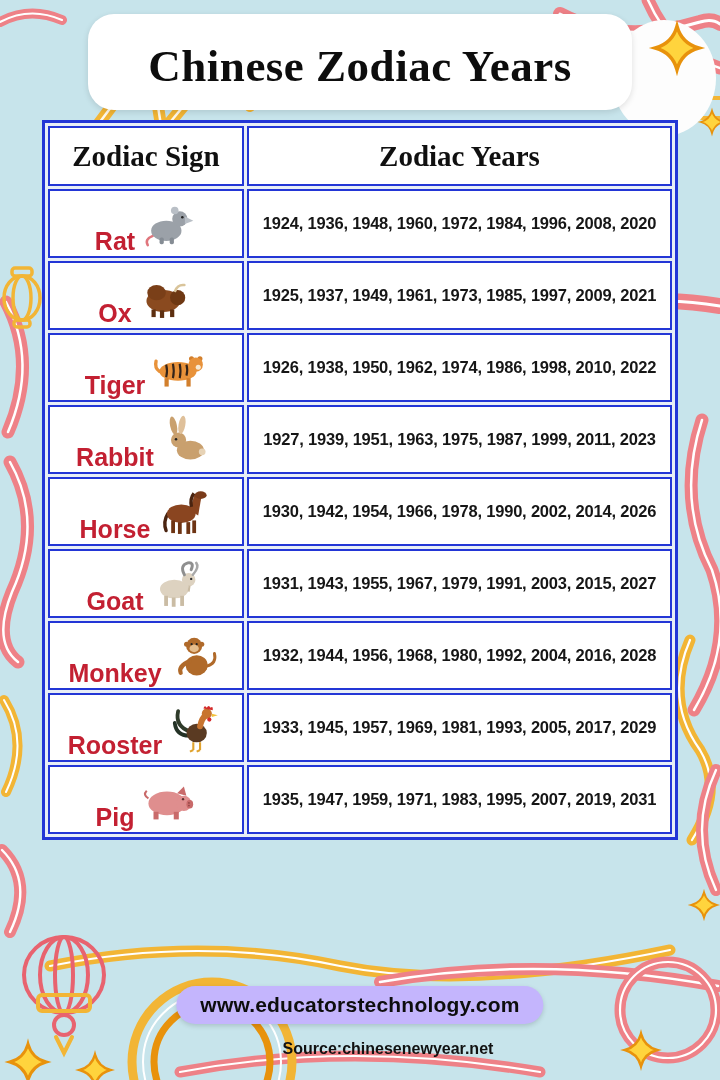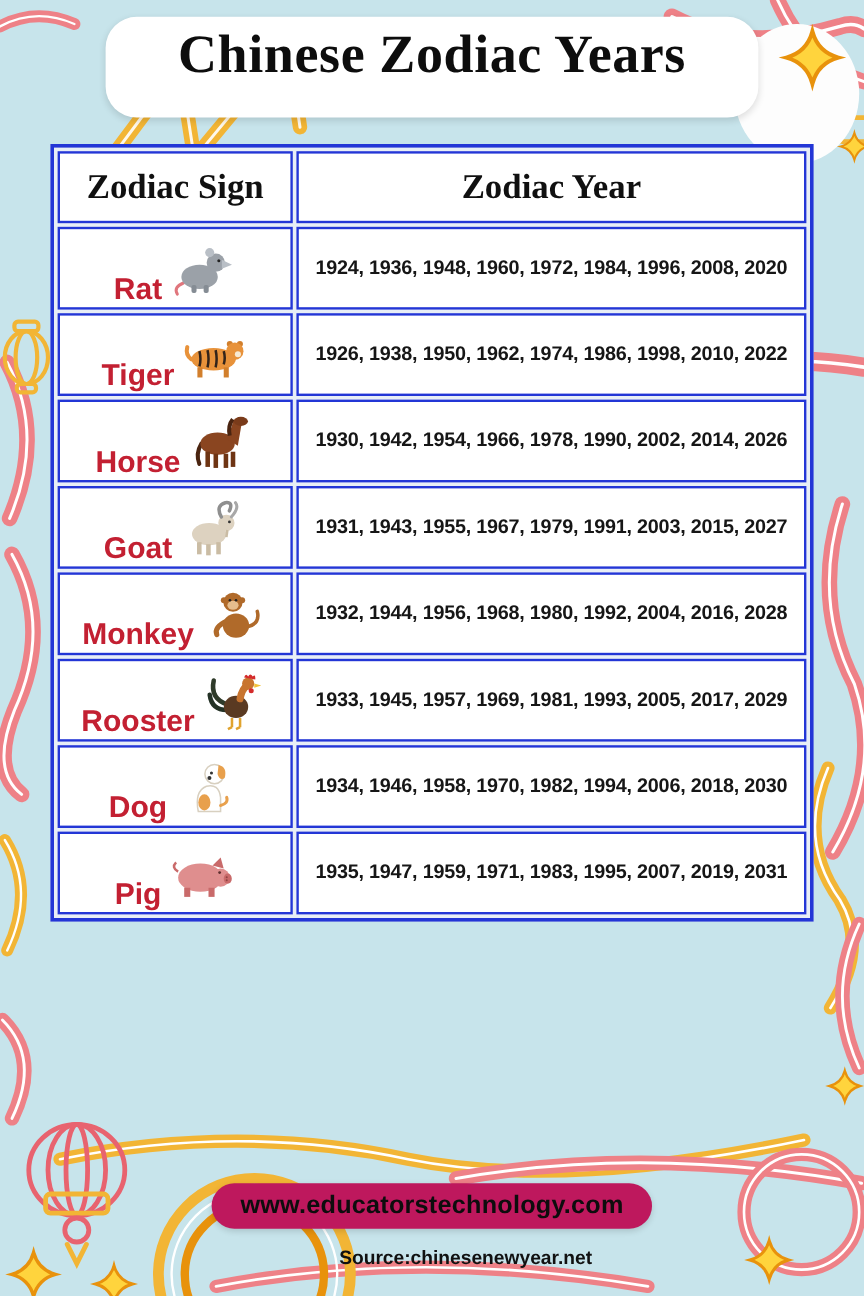--- a/index.html
+++ b/index.html
@@ -4,23 +4,23 @@
 <style>
   html,body{margin:0;padding:0;}
   body{
     width:720px;height:1080px;position:relative;overflow:hidden;
     background:#c7e4eb;
     font-family:"Liberation Sans","DejaVu Sans",sans-serif;
   }
   .bg-svg{position:absolute;left:0;top:0;width:720px;height:1080px;}
 
   .title-box{
-    position:absolute;left:88px;top:14px;width:544px;height:84px;
+    position:absolute;left:88px;top:14px;width:544px;height:96px;
     background:#ffffff;border-radius:26px;
-    display:flex;align-items:flex-end;justify-content:center;
+    display:flex;align-items:flex-start;justify-content:center;
     box-shadow:0 2px 6px rgba(0,0,0,.12);
   }
   .title{
     font-family:"Liberation Serif","DejaVu Serif",serif;
     font-weight:700;font-size:45px;line-height:1;color:#0d0d0d;letter-spacing:.5px;
   }
 
   table.zodiac-table{
     position:absolute;left:42px;top:120px;width:636px;
     border-collapse:separate;border-spacing:3px;
@@ -40,21 +40,21 @@
   }
   .animal-icon{display:inline-block;width:58px;height:54px;}
   .animal-icon svg{width:58px;height:54px;display:block;}
   td.years-cell{
     font-weight:700;font-size:16.5px;line-height:1.4;color:#161616;
     text-align:center;padding:2px 12px;letter-spacing:-0.2px;
   }
 
   .footer-pill{
     position:absolute;left:50%;top:986px;transform:translateX(-50%);
-    background:#be185d;border-radius:22px;padding:7px 24px;
+    background:#c4b5fd;border-radius:22px;padding:7px 24px;
     box-shadow:0 2px 5px rgba(0,0,0,.15);white-space:nowrap;
   }
   .footer-pill span{font-weight:700;font-size:21px;color:#0d0d0d;letter-spacing:.2px;}
   .source-text{
     position:absolute;left:0;top:1040px;width:100%;text-align:center;
     font-weight:700;font-size:16px;color:#111;margin-left:28px;
   }
 </style>
 </head>
 <body>
@@ -140,21 +140,21 @@
 </svg>
 
 <div class="title-box">
   <h1 class="title">Chinese Zodiac Years</h1>
 </div>
 
 <table class="zodiac-table">
   <thead>
     <tr>
       <th class="col-sign">Zodiac Sign</th>
-      <th>Zodiac Year</th>
+      <th>Zodiac Years</th>
     </tr>
   </thead>
   <tbody id="table-body">
       <tr>
         <td class="sign-cell">
           <div class="sign-wrap">
             <span class="sign-label">Rat</span>
             <span class="animal-icon">
               <svg viewBox="0 0 64 64">
                 <path d="M14 46 Q4 50 8 57" stroke="#e0767d" stroke-width="3" fill="none" stroke-linecap="round"></path>
@@ -163,20 +163,39 @@
                 <rect x="34" y="48" width="5" height="8" rx="2" fill="#858c94"></rect>
                 <circle cx="46" cy="26" r="9" fill="#9ba1a8"></circle>
                 <path d="M52 23 L62 28 L52 32 Z" fill="#b9bfc6"></path>
                 <circle cx="40" cy="16" r="4.5" fill="#b9bfc6"></circle>
                 <circle cx="49" cy="24" r="1.5" fill="#222"></circle>
               </svg>
             </span>
           </div>
         </td>
         <td class="years-cell">1924, 1936, 1948, 1960, 1972, 1984, 1996, 2008, 2020</td>
+      </tr>
+      <tr>
+        <td class="sign-cell">
+          <div class="sign-wrap">
+            <span class="sign-label">Ox</span>
+            <span class="animal-icon">
+              <svg viewBox="0 0 64 64">
+                <ellipse cx="30" cy="38" rx="20" ry="13" fill="#8a4a1f"></ellipse>
+                <ellipse cx="22" cy="28" rx="11" ry="9" fill="#7a3f18"></ellipse>
+                <circle cx="47" cy="34" r="9" fill="#6e3813"></circle>
+                <path d="M44 26 Q47 18 55 19" stroke="#d9c49a" stroke-width="3" fill="none" stroke-linecap="round"></path>
+                <rect x="16" y="48" width="5" height="9" fill="#5d2f10"></rect>
+                <rect x="26" y="49" width="5" height="9" fill="#5d2f10"></rect>
+                <rect x="38" y="48" width="5" height="9" fill="#5d2f10"></rect>
+              </svg>
+            </span>
+          </div>
+        </td>
+        <td class="years-cell">1925, 1937, 1949, 1961, 1973, 1985, 1997, 2009, 2021</td>
       </tr>
       <tr>
         <td class="sign-cell">
           <div class="sign-wrap">
             <span class="sign-label">Tiger</span>
             <span class="animal-icon">
               <svg viewBox="0 0 64 64">
                 <path d="M10 36 Q4 32 6 24" stroke="#e8923a" stroke-width="4" fill="none" stroke-linecap="round"></path>
                 <ellipse cx="32" cy="36" rx="22" ry="11" fill="#e8923a"></ellipse>
                 <rect x="16" y="44" width="5" height="10" fill="#d27f2c"></rect>
@@ -188,20 +207,38 @@
                 <path d="M18 28 q2 8 0 15 M26 27 q2 9 0 17 M34 27 q2 9 0 17 M42 28 q2 7 0 13" stroke="#33241a" stroke-width="2.5" fill="none"></path>
               </svg>
             </span>
           </div>
         </td>
         <td class="years-cell">1926, 1938, 1950, 1962, 1974, 1986, 1998, 2010, 2022</td>
       </tr>
       <tr>
         <td class="sign-cell">
           <div class="sign-wrap">
+            <span class="sign-label">Rabbit</span>
+            <span class="animal-icon">
+              <svg viewBox="0 0 64 64">
+                <ellipse cx="36" cy="44" rx="16" ry="11" fill="#c9a06e"></ellipse>
+                <circle cx="50" cy="46" r="4" fill="#e7d3b6"></circle>
+                <circle cx="22" cy="32" r="9" fill="#c9a06e"></circle>
+                <ellipse cx="16" cy="15" rx="4" ry="11" fill="#c9a06e" transform="rotate(-12 16 15)"></ellipse>
+                <ellipse cx="26" cy="14" rx="4" ry="11" fill="#dfc09a" transform="rotate(10 26 14)"></ellipse>
+                <circle cx="19" cy="31" r="1.5" fill="#222"></circle>
+              </svg>
+            </span>
+          </div>
+        </td>
+        <td class="years-cell">1927, 1939, 1951, 1963, 1975, 1987, 1999, 2011, 2023</td>
+      </tr>
+      <tr>
+        <td class="sign-cell">
+          <div class="sign-wrap">
             <span class="sign-label">Horse</span>
             <span class="animal-icon">
               <svg viewBox="0 0 64 64">
                 <path d="M14 34 Q8 44 12 54" stroke="#4a2410" stroke-width="4" fill="none" stroke-linecap="round"></path>
                 <ellipse cx="30" cy="34" rx="17" ry="11" fill="#8a4520"></ellipse>
                 <path d="M40 30 L46 10 L54 13 L50 36 Z" fill="#8a4520"></path>
                 <path d="M45 10 Q40 16 42 26" stroke="#4a2410" stroke-width="4" fill="none"></path>
                 <ellipse cx="53" cy="12" rx="7" ry="4.5" fill="#7a3b1a"></ellipse>
                 <rect x="18" y="42" width="4.5" height="15" fill="#6e3413"></rect>
                 <rect x="26" y="44" width="4.5" height="14" fill="#6e3413"></rect>
@@ -268,39 +305,20 @@
                 <circle cx="46" cy="15" r="6" fill="#c8742f"></circle>
                 <path d="M42 9 q1.5 -5 4 -1 q2 -4 4.5 0 q3 -3 2.5 3 Z" fill="#d42b2b"></path>
                 <circle cx="49" cy="22" r="2.5" fill="#d42b2b"></circle>
                 <path d="M52 15 L59 17 L52 19 Z" fill="#f3c23a"></path>
                 <path d="M30 49 L30 58 M38 49 L38 58 M30 58 L26 60 M38 58 L34 60" stroke="#e0a32e" stroke-width="2.5" fill="none"></path>
               </svg>
             </span>
           </div>
         </td>
         <td class="years-cell">1933, 1945, 1957, 1969, 1981, 1993, 2005, 2017, 2029</td>
-      </tr>
-      <tr>
-        <td class="sign-cell">
-          <div class="sign-wrap">
-            <span class="sign-label">Dog</span>
-            <span class="animal-icon">
-              <svg viewBox="0 0 64 64">
-                <path d="M24 56 Q20 36 32 31 Q44 28 46 42 L46 56 Z" fill="#ffffff" stroke="#d8d0c0" stroke-width="1.5"></path>
-                <ellipse cx="30" cy="47" rx="6" ry="8" fill="#e8a04c"></ellipse>
-                <path d="M46 50 Q54 48 52 42" stroke="#e8a04c" stroke-width="3" fill="none" stroke-linecap="round"></path>
-                <circle cx="40" cy="19" r="9.5" fill="#ffffff" stroke="#d8d0c0" stroke-width="1.5"></circle>
-                <path d="M44 10 Q53 12 50 23 Q45 26 43 19 Z" fill="#e8a04c"></path>
-                <circle cx="37" cy="18" r="1.5" fill="#333"></circle>
-                <circle cx="35" cy="23" r="2" fill="#333"></circle>
-              </svg>
-            </span>
-          </div>
-        </td>
-        <td class="years-cell">1934, 1946, 1958, 1970, 1982, 1994, 2006, 2018, 2030</td>
       </tr>
       <tr>
         <td class="sign-cell">
           <div class="sign-wrap">
             <span class="sign-label">Pig</span>
             <span class="animal-icon">
               <svg viewBox="0 0 64 64">
                 <path d="M10 30 Q3 26 8 21" stroke="#c96a6a" stroke-width="2.5" fill="none"></path>
                 <ellipse cx="32" cy="36" rx="22" ry="14" fill="#df8e8e"></ellipse>
                 <rect x="16" y="46" width="6" height="9" fill="#c96a6a"></rect>

